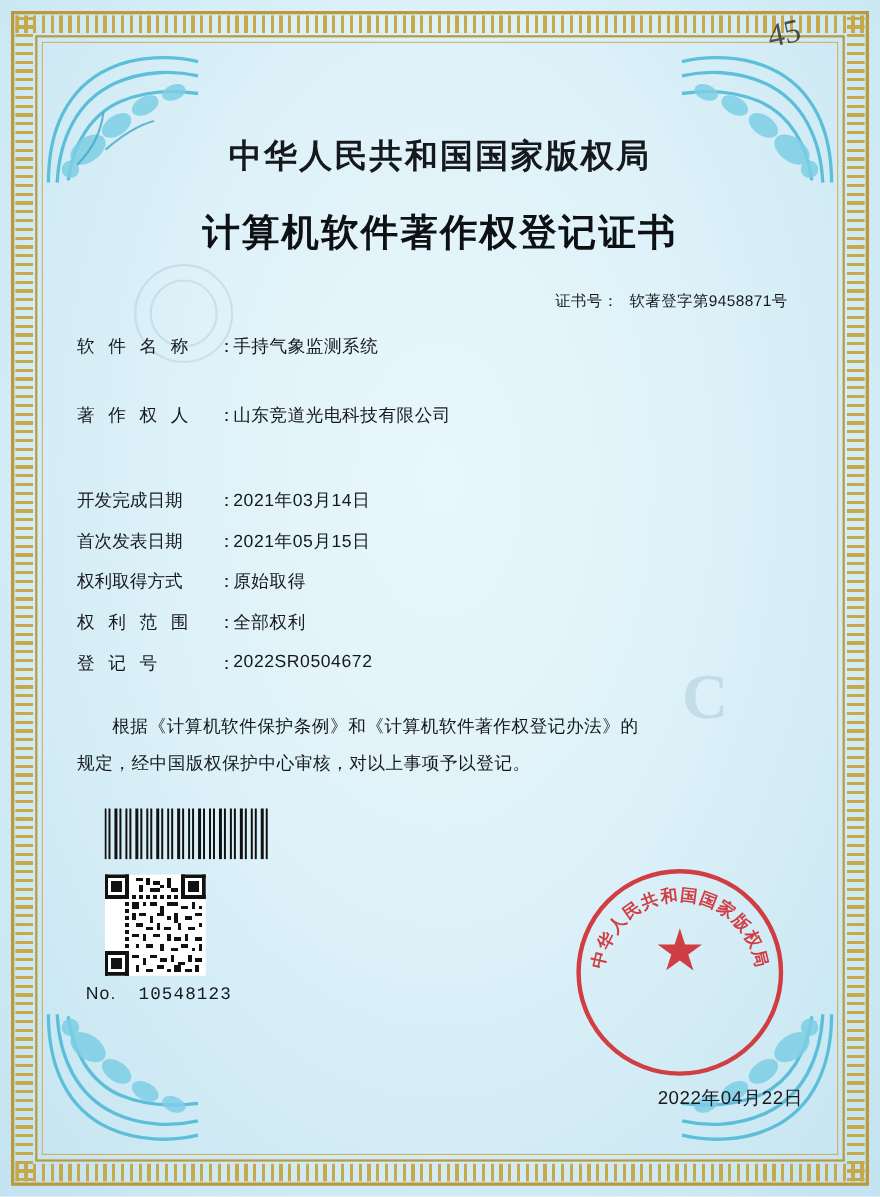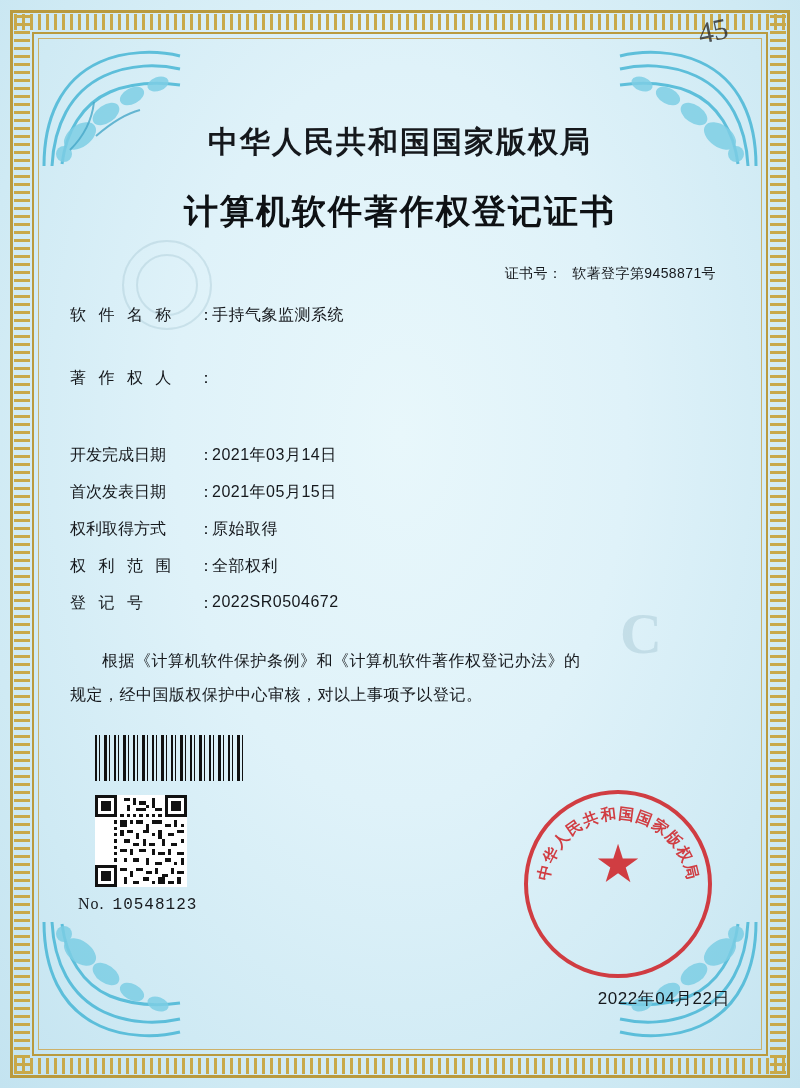--- a/index.html
+++ b/index.html
@@ -223,21 +223,21 @@
   }
 
   .serial {
     position: absolute;
     left: 78px;
     top: 895px;
     font-size: 16px;
     color: #16191d;
     letter-spacing: 1px;
   }
-  .serial .serial-label { margin-right: 8px; font-family: Liberation Serif, serif; }
+  .serial .serial-label { margin-right: 20px; }
   .serial .serial-value { font-family: "Liberation Mono", monospace; }
 
   
   .seal {
     position: absolute;
     right: 88px;
     bottom: 110px;
     width: 180px;
     height: 180px;
     border-radius: 50%;
@@ -402,20 +402,21 @@
         <div class="field-value">
           <span>手持气象监测系统</span>
         </div>
       </div>
 
       <div class="gap-md"></div>
 
       <div class="field-row">
         <div class="field-label">著 作 权 人</div>
         <div class="field-colon">：</div>
+        <div class="field-value">山东竞道光电科技有限公司</div>
       </div>
 
       <div class="gap-lg"></div>
 
       <div class="field-row">
         <div class="field-label tight">开发完成日期</div>
         <div class="field-colon">：</div>
         <div class="field-value">2021年03月14日</div>
       </div>
 

